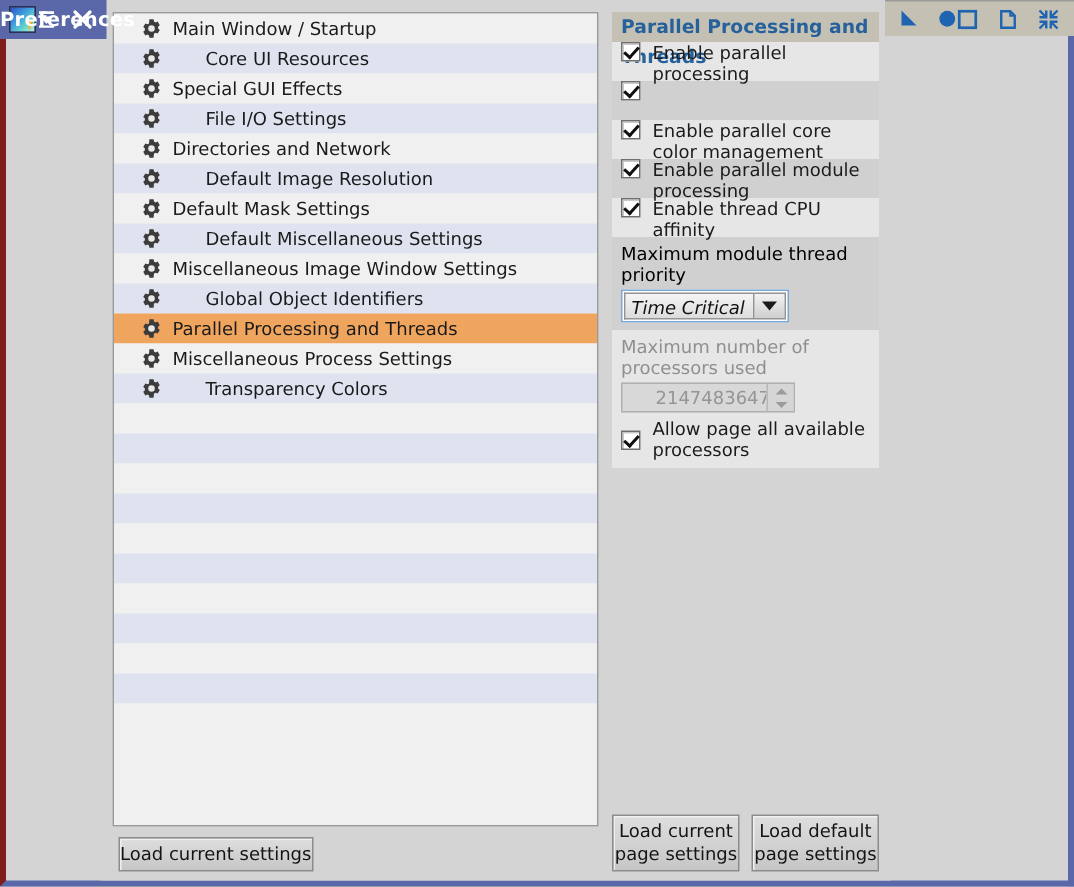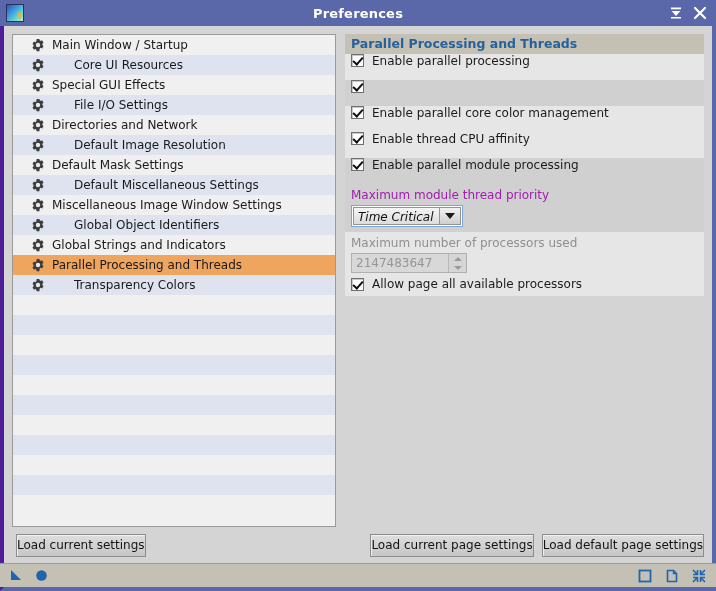--- a/index.html
+++ b/index.html
@@ -12,25 +12,25 @@
     background: #5a67a8;
     font-family: "DejaVu Sans", sans-serif;
     font-size: 12px;
     overflow: hidden;
   }
   .window {
     width: 716px;
     height: 591px;
     box-sizing: border-box;
     background: #d4d4d4;
-    border-left: 4px solid #4c1d95;
+    border-left: 4px solid #7f1d1d;
     border-right: 4px solid #5a67a8;
     border-bottom: 4px solid #5a67a8;
     display: flex;
-    flex-direction: column;
+    flex-direction: row;
   }
   
   .titlebar {
     height: 26px;
     background: #5a67a8;
     position: relative;
     flex: 0 0 auto;
     display: flex;
     align-items: center;
     margin: 0 -4px;
@@ -178,21 +178,21 @@
     left: 3px; top: 0px;
     width: 4px; height: 8px;
     border: solid #101010;
     border-width: 0 2px 2px 0;
     transform: rotate(42deg);
   }
 
   .group {
     padding: 4px 0 5px 6px;
   }
-  .group .lbl { font-size: 12px; color: #a21caf; margin-bottom: 3px; }
+  .group .lbl { font-size: 12px; color: #000000; margin-bottom: 3px; }
   .group .lbl.disabled { color: #8f8f8f; }
 
   
   .combo {
     width: 112px;
     height: 22px;
     border: 1px solid #7ba7d8;
     box-sizing: border-box;
     display: flex;
     align-items: stretch;
@@ -234,21 +234,21 @@
     box-sizing: border-box;
     border: 1px solid #b0b0b0;
     background: #d8d8d8;
     display: flex;
     align-items: stretch;
   }
   .spin .sval {
     flex: 1 1 auto;
     font-size: 12px;
     line-height: 18px;
-    padding-left: 4px;
+    padding-left: 22px;
     color: #959595;
     white-space: nowrap;
     overflow: hidden;
   }
   .spin .sbtns {
     width: 17px;
     border-left: 1px solid #b8b8b8;
     display: flex;
     flex-direction: column;
     background: #d6d6d6;
@@ -421,37 +421,37 @@
           </div>
           <div class="s-item even">
             <span class="gear">
               <svg width="14" height="14" viewBox="0 0 16 16">
                 <path fill="#3c3c3c" d="M6.4,1 h3.2 l0.3,1.7 a5.5,5.5 0 0 1 1.2,0.7 l1.6,-0.7 l1.6,2.8 l-1.3,1.1 a5.5,5.5 0 0 1 0,1.4 l1.3,1.1 l-1.6,2.8 l-1.6,-0.7 a5.5,5.5 0 0 1 -1.2,0.7 L9.6,15 h-3.2 l-0.3,-1.7 a5.5,5.5 0 0 1 -1.2,-0.7 l-1.6,0.7 l-1.6,-2.8 l1.3,-1.1 a5.5,5.5 0 0 1 0,-1.4 L1.7,6.9 l1.6,-2.8 l1.6,0.7 a5.5,5.5 0 0 1 1.2,-0.7 z"></path>
                 <circle cx="8" cy="8" r="2.5" fill="#e9e9e9"></circle>
               </svg>
             </span>
             <span>Global Object Identifiers</span>
           </div>
+          <div class="s-item selected">
+            <span class="gear">
+              <svg width="14" height="14" viewBox="0 0 16 16">
+                <path fill="#3c3c3c" d="M6.4,1 h3.2 l0.3,1.7 a5.5,5.5 0 0 1 1.2,0.7 l1.6,-0.7 l1.6,2.8 l-1.3,1.1 a5.5,5.5 0 0 1 0,1.4 l1.3,1.1 l-1.6,2.8 l-1.6,-0.7 a5.5,5.5 0 0 1 -1.2,0.7 L9.6,15 h-3.2 l-0.3,-1.7 a5.5,5.5 0 0 1 -1.2,-0.7 l-1.6,0.7 l-1.6,-2.8 l1.3,-1.1 a5.5,5.5 0 0 1 0,-1.4 L1.7,6.9 l1.6,-2.8 l1.6,0.7 a5.5,5.5 0 0 1 1.2,-0.7 z"></path>
+                <circle cx="8" cy="8" r="2.5" fill="#e9e9e9"></circle>
+              </svg>
+            </span>
+            <span>Parallel Processing and Threads</span>
+          </div>
           <div class="s-item odd">
             <span class="gear">
               <svg width="14" height="14" viewBox="0 0 16 16">
                 <path fill="#3c3c3c" d="M6.4,1 h3.2 l0.3,1.7 a5.5,5.5 0 0 1 1.2,0.7 l1.6,-0.7 l1.6,2.8 l-1.3,1.1 a5.5,5.5 0 0 1 0,1.4 l1.3,1.1 l-1.6,2.8 l-1.6,-0.7 a5.5,5.5 0 0 1 -1.2,0.7 L9.6,15 h-3.2 l-0.3,-1.7 a5.5,5.5 0 0 1 -1.2,-0.7 l-1.6,0.7 l-1.6,-2.8 l1.3,-1.1 a5.5,5.5 0 0 1 0,-1.4 L1.7,6.9 l1.6,-2.8 l1.6,0.7 a5.5,5.5 0 0 1 1.2,-0.7 z"></path>
                 <circle cx="8" cy="8" r="2.5" fill="#e9e9e9"></circle>
               </svg>
             </span>
-            <span>Global Strings and Indicators</span>
-          </div>
-          <div class="s-item selected">
-            <span class="gear">
-              <svg width="14" height="14" viewBox="0 0 16 16">
-                <path fill="#3c3c3c" d="M6.4,1 h3.2 l0.3,1.7 a5.5,5.5 0 0 1 1.2,0.7 l1.6,-0.7 l1.6,2.8 l-1.3,1.1 a5.5,5.5 0 0 1 0,1.4 l1.3,1.1 l-1.6,2.8 l-1.6,-0.7 a5.5,5.5 0 0 1 -1.2,0.7 L9.6,15 h-3.2 l-0.3,-1.7 a5.5,5.5 0 0 1 -1.2,-0.7 l-1.6,0.7 l-1.6,-2.8 l1.3,-1.1 a5.5,5.5 0 0 1 0,-1.4 L1.7,6.9 l1.6,-2.8 l1.6,0.7 a5.5,5.5 0 0 1 1.2,-0.7 z"></path>
-                <circle cx="8" cy="8" r="2.5" fill="#e9e9e9"></circle>
-              </svg>
-            </span>
-            <span>Parallel Processing and Threads</span>
+            <span>Miscellaneous Process Settings</span>
           </div>
           <div class="s-item even">
             <span class="gear">
               <svg width="14" height="14" viewBox="0 0 16 16">
                 <path fill="#3c3c3c" d="M6.4,1 h3.2 l0.3,1.7 a5.5,5.5 0 0 1 1.2,0.7 l1.6,-0.7 l1.6,2.8 l-1.3,1.1 a5.5,5.5 0 0 1 0,1.4 l1.3,1.1 l-1.6,2.8 l-1.6,-0.7 a5.5,5.5 0 0 1 -1.2,0.7 L9.6,15 h-3.2 l-0.3,-1.7 a5.5,5.5 0 0 1 -1.2,-0.7 l-1.6,0.7 l-1.6,-2.8 l1.3,-1.1 a5.5,5.5 0 0 1 0,-1.4 L1.7,6.9 l1.6,-2.8 l1.6,0.7 a5.5,5.5 0 0 1 1.2,-0.7 z"></path>
                 <circle cx="8" cy="8" r="2.5" fill="#e9e9e9"></circle>
               </svg>
             </span>
             <span>Transparency Colors</span>
           </div>
@@ -480,27 +480,27 @@
               <span class="cb checked"></span>
               <span class="row-label">Enable parallel processing</span>
             </div>
             <div class="row cbrow dark">
               <span class="cb checked"></span>
             </div>
             <div class="row cbrow light">
               <span class="cb checked"></span>
               <span class="row-label">Enable parallel core color management</span>
             </div>
+            <div class="row cbrow dark">
+              <span class="cb checked"></span>
+              <span class="row-label">Enable parallel module processing</span>
+            </div>
             <div class="row cbrow light">
               <span class="cb checked"></span>
               <span class="row-label">Enable thread CPU affinity</span>
-            </div>
-            <div class="row cbrow dark">
-              <span class="cb checked"></span>
-              <span class="row-label">Enable parallel module processing</span>
             </div>
           </div>
 
         <div class="row dark group">
           <div style="width:100%">
             <div class="lbl">Maximum module thread priority</div>
             <div class="combo">
               <div class="val">Time Critical</div>
               <div class="arrowbtn">
                   <span class="tri"></span>

